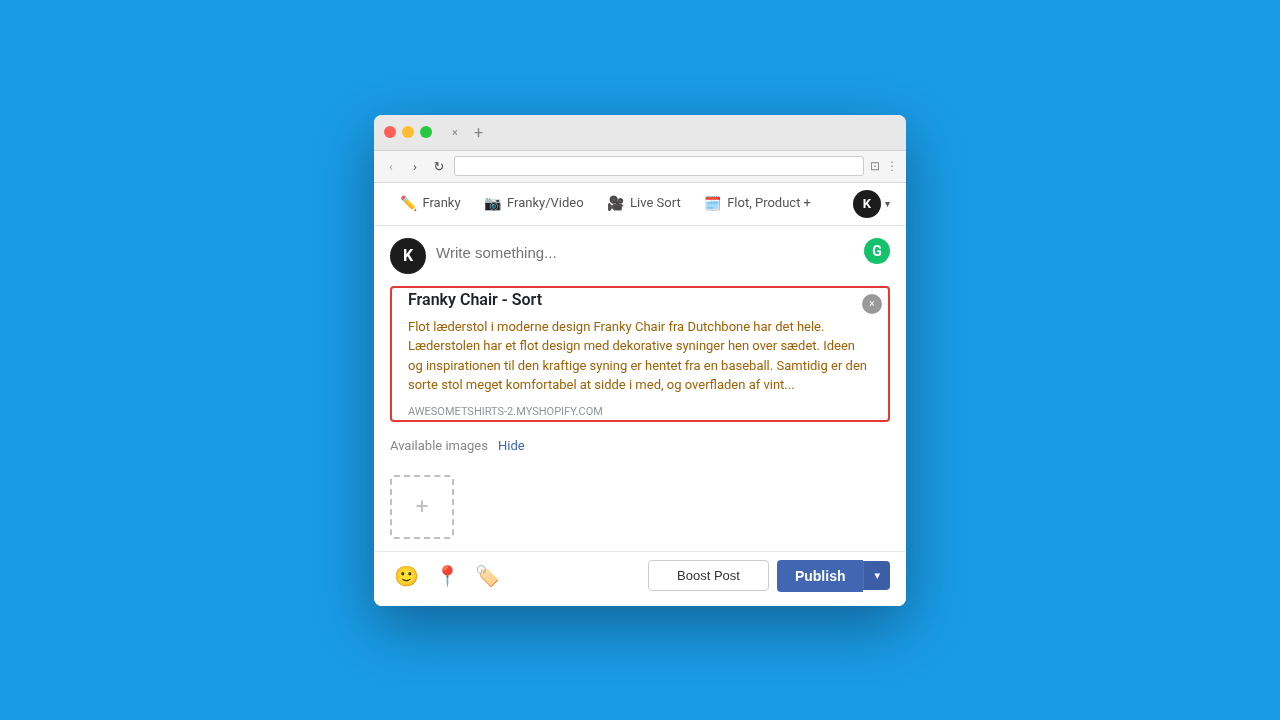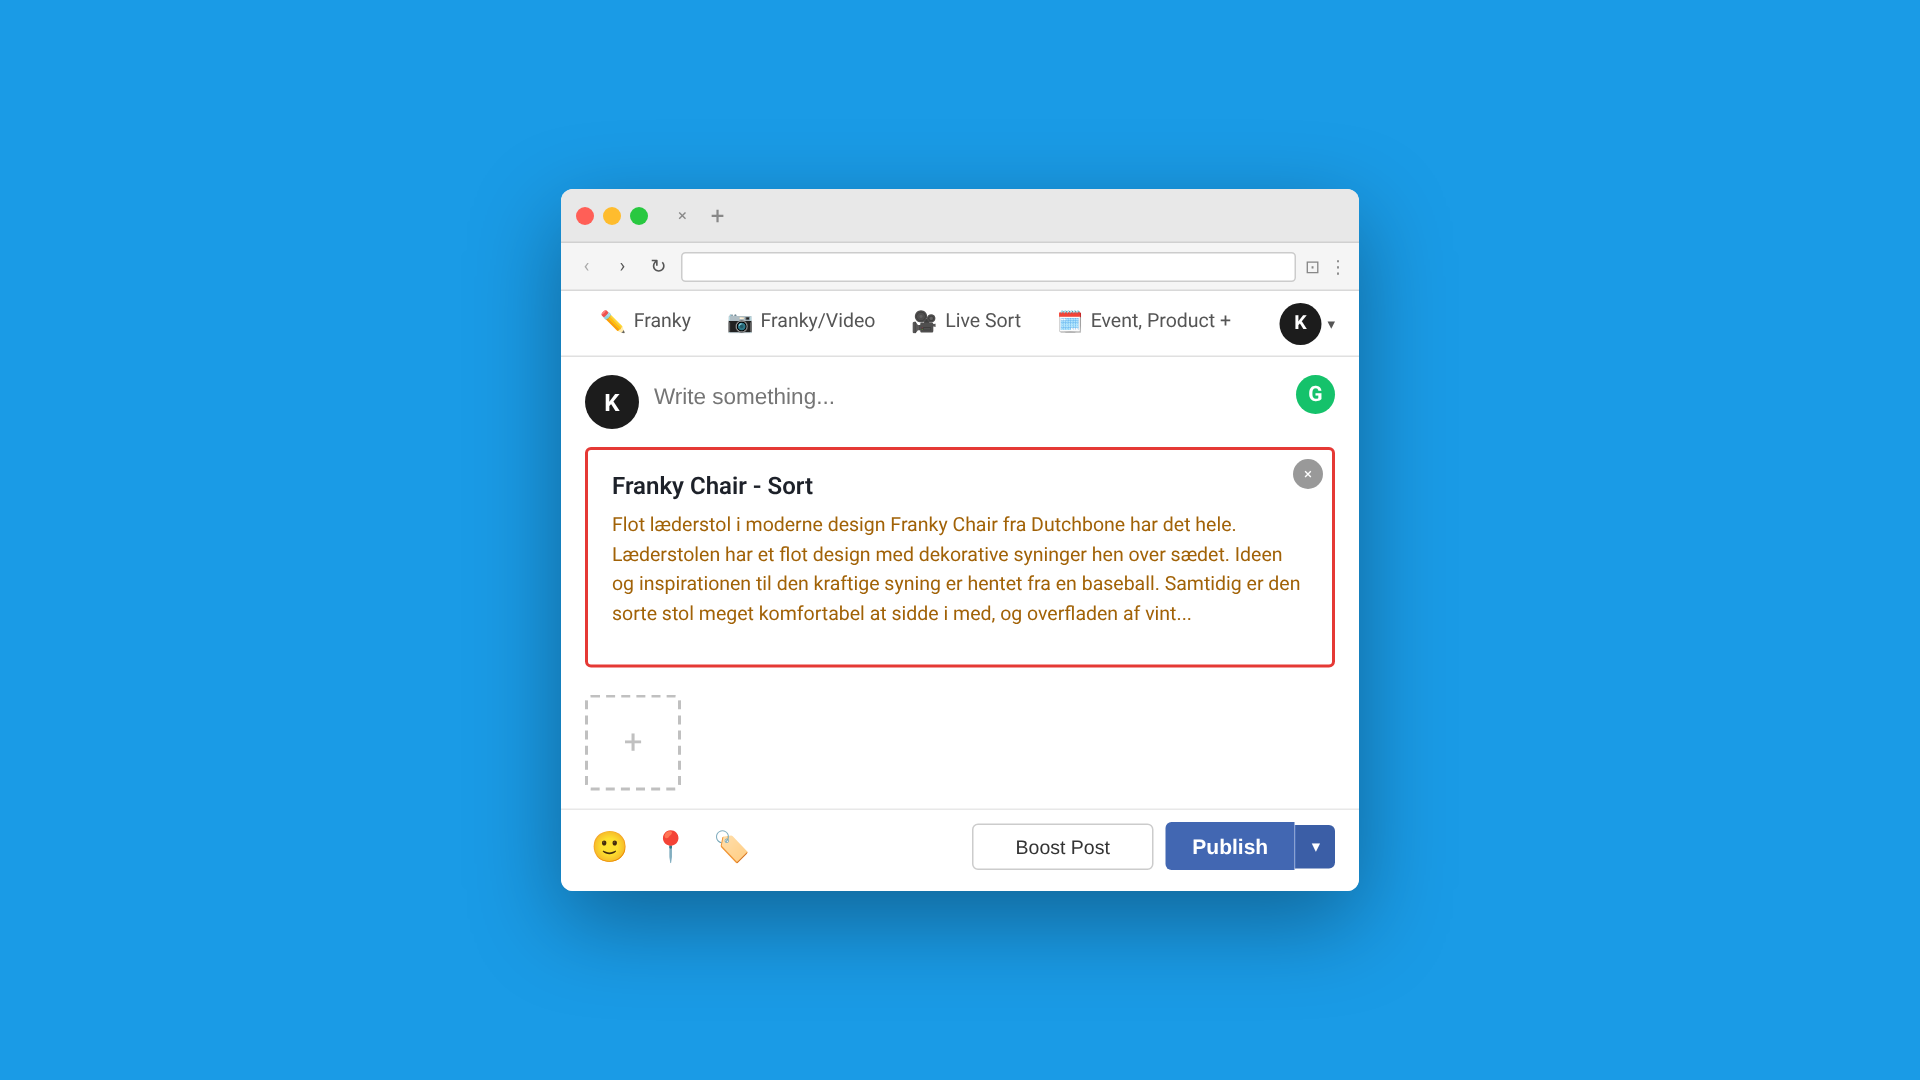--- a/index.html
+++ b/index.html
@@ -215,21 +215,21 @@
     }
 
     .link-preview-card {
       border: 2px solid #e53935;
       border-radius: 4px;
       overflow: hidden;
       background: white;
     }
 
     .link-preview-content {
-      padding: 14px 16px;
+      padding: 2px 16px;
     }
 
     .link-preview-title {
       font-size: 16px;
       font-weight: 600;
       color: #1d2129;
       margin-bottom: 8px;
     }
 
     .link-preview-description {
@@ -396,42 +396,47 @@
       <div class="post-type-item">
         <span class="post-type-icon">📷</span>
         <span>Franky/Video</span>
       </div>
       <div class="post-type-item">
         <span class="post-type-icon">🎥</span>
         <span>Live Sort</span>
       </div>
       <div class="post-type-item">
         <span class="post-type-icon">🗓️</span>
-        <span>Event, Product +</span>
+        <span>Flot, Product +</span>
       </div>
       <div class="user-avatar-nav">K</div>
       <span class="dropdown-arrow">▾</span>
     </div>
 
     <div class="composer-area">
       <div class="user-avatar">K</div>
       <input class="compose-input" type="text" placeholder="Write something..." style="">
       <div class="grammarly-icon">G</div>
     </div>
 
     <div class="link-preview-container">
       <div class="link-preview-card">
         <div class="link-preview-content">
           <div class="link-preview-title">Franky Chair - Sort</div>
           <div class="link-preview-description">Flot læderstol i moderne design Franky Chair fra Dutchbone har det hele. Læderstolen har et flot design med dekorative syninger hen over sædet. Ideen og inspirationen til den kraftige syning er hentet fra en baseball. Samtidig er den sorte stol meget komfortabel at sidde i med, og overfladen af vint...</div>
+          <div class="link-preview-domain">AWESOMETSHIRTS-2.MYSHOPIFY.COM</div>
         </div>
       </div>
       <div class="link-preview-close">×</div>
     </div>
 
+    <div class="available-images">
+      <span class="available-images-label">Available images</span>
+      <a class="hide-link">Hide</a>
+    </div>
     <div class="images-row">
       <div class="image-add-btn">+</div>
     </div>
 
     <div class="bottom-toolbar">
       <span class="toolbar-action-icon">🙂</span>
       <span class="toolbar-action-icon">📍</span>
       <span class="toolbar-action-icon">🏷️</span>
       <div class="spacer"></div>
       <button class="boost-post-btn">Boost Post</button>

